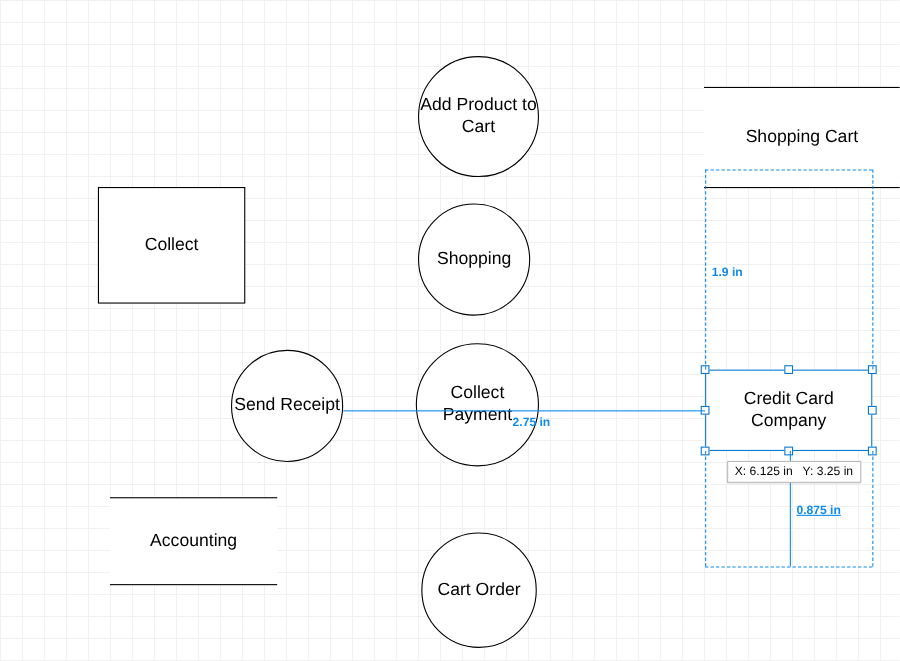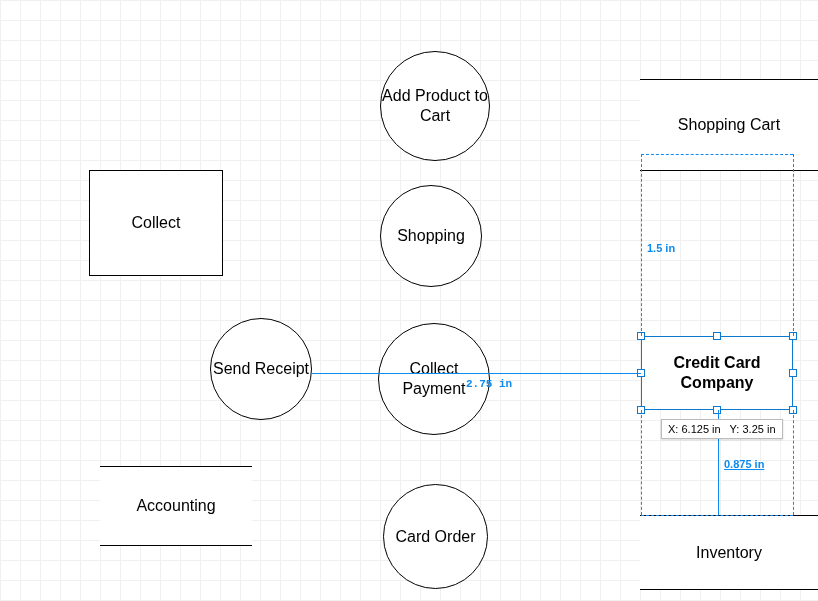--- a/index.html
+++ b/index.html
@@ -34,21 +34,20 @@
   }
   .circle {
     border: 1.5px solid #000;
     border-radius: 50%;
   }
   .rect {
     border: 1.5px solid #000;
   }
   .selected {
     border: 1.5px solid #0b79d0;
-    font-weight: bold;
   }
   .open-top-bottom {
     border-left: none;
     border-right: none;
     border-top: 1.5px solid #000;
     border-bottom: 1.5px solid #000;
   }
   .measure {
     position: absolute;
     color: #0d8af0;
@@ -99,26 +98,26 @@
 <div class="canvas">
 
   <div class="shape circle" style="left:380px; top:51px; width:110px; height:110px;">
     <span>Add Product to Cart</span>
   </div>
 
   <div class="shape circle" style="left:380px; top:185px; width:102px; height:102px;">
     <span>Shopping</span>
   </div>
 
-  <div class="shape circle" style="left:378px; top:323px; width:112px; height:112px;">
+  <div class="shape circle" style="left:378px; top:312px; width:112px; height:112px;">
     <span>Collect Payment</span>
   </div>
 
   <div class="shape circle" style="left:383px; top:484px; width:105px; height:105px;">
-    <span>Card Order</span>
+    <span>Cart Order</span>
   </div>
 
   <div class="shape circle" style="left:210px; top:318px; width:102px; height:102px;">
     <span>Send Receipt</span>
   </div>
 
   <div class="shape rect" style="left:89px; top:170px; width:134px; height:106px;">
     <span>Collect</span>
   </div>
 
@@ -132,44 +131,41 @@
 
   <div class="handle" style="left:637px; top:332px;"></div>
   <div class="handle" style="left:713px; top:332px;"></div>
   <div class="handle" style="left:789px; top:332px;"></div>
   <div class="handle" style="left:637px; top:369px;"></div>
   <div class="handle" style="left:789px; top:369px;"></div>
   <div class="handle" style="left:637px; top:406px;"></div>
   <div class="handle" style="left:713px; top:406px;"></div>
   <div class="handle" style="left:789px; top:406px;"></div>
 
-  <div class="shape open-top-bottom" style="left:100px; top:466px; width:152px; height:80px;">
+  <div class="shape open-top-bottom" style="left:100px; top:452px; width:152px; height:80px;">
     <span>Accounting</span>
   </div>
 
-  <div class="shape open-top-bottom" style="left:640px; top:515px; width:178px; height:75px;">
-    <span>Inventory</span>
-  </div>
 
   <div class="conn-h" style="left:312px; top:373px; width:329px;"></div>
 
-  <div class="measure" style="left:466px; top:378px;font-family:Liberation Mono, monospace;">
+  <div class="measure" style="left:466px; top:378px;">
     <span>2.75 in</span>
   </div>
 
   <div class="guide-v" style="left:641px; top:154px; height:182px;"></div>
   <div class="guide-v" style="left:793px; top:154px; height:182px;"></div>
   <div class="guide-h" style="left:641px; top:154px; width:152px;"></div>
 
   <div class="guide-v" style="left:641px; top:410px; height:105px;"></div>
   <div class="guide-v" style="left:793px; top:410px; height:105px;"></div>
   <div class="guide-h" style="left:641px; top:515px; width:152px;"></div>
 
   <div class="measure" style="left:647px; top:242px;">
-    <span>1.5 in</span>
+    <span>1.9 in</span>
   </div>
 
   <div class="solid-meas-v" style="left:718px; top:410px; height:105px;"></div>
   <div class="measure" style="left:724px; top:458px;text-decoration:underline;">
     <span>0.875 in</span>
   </div>
 
   <div class="tooltip" style="left:661px; top:419px;">
     <span>X:</span>
     <span>6.125 in</span>

